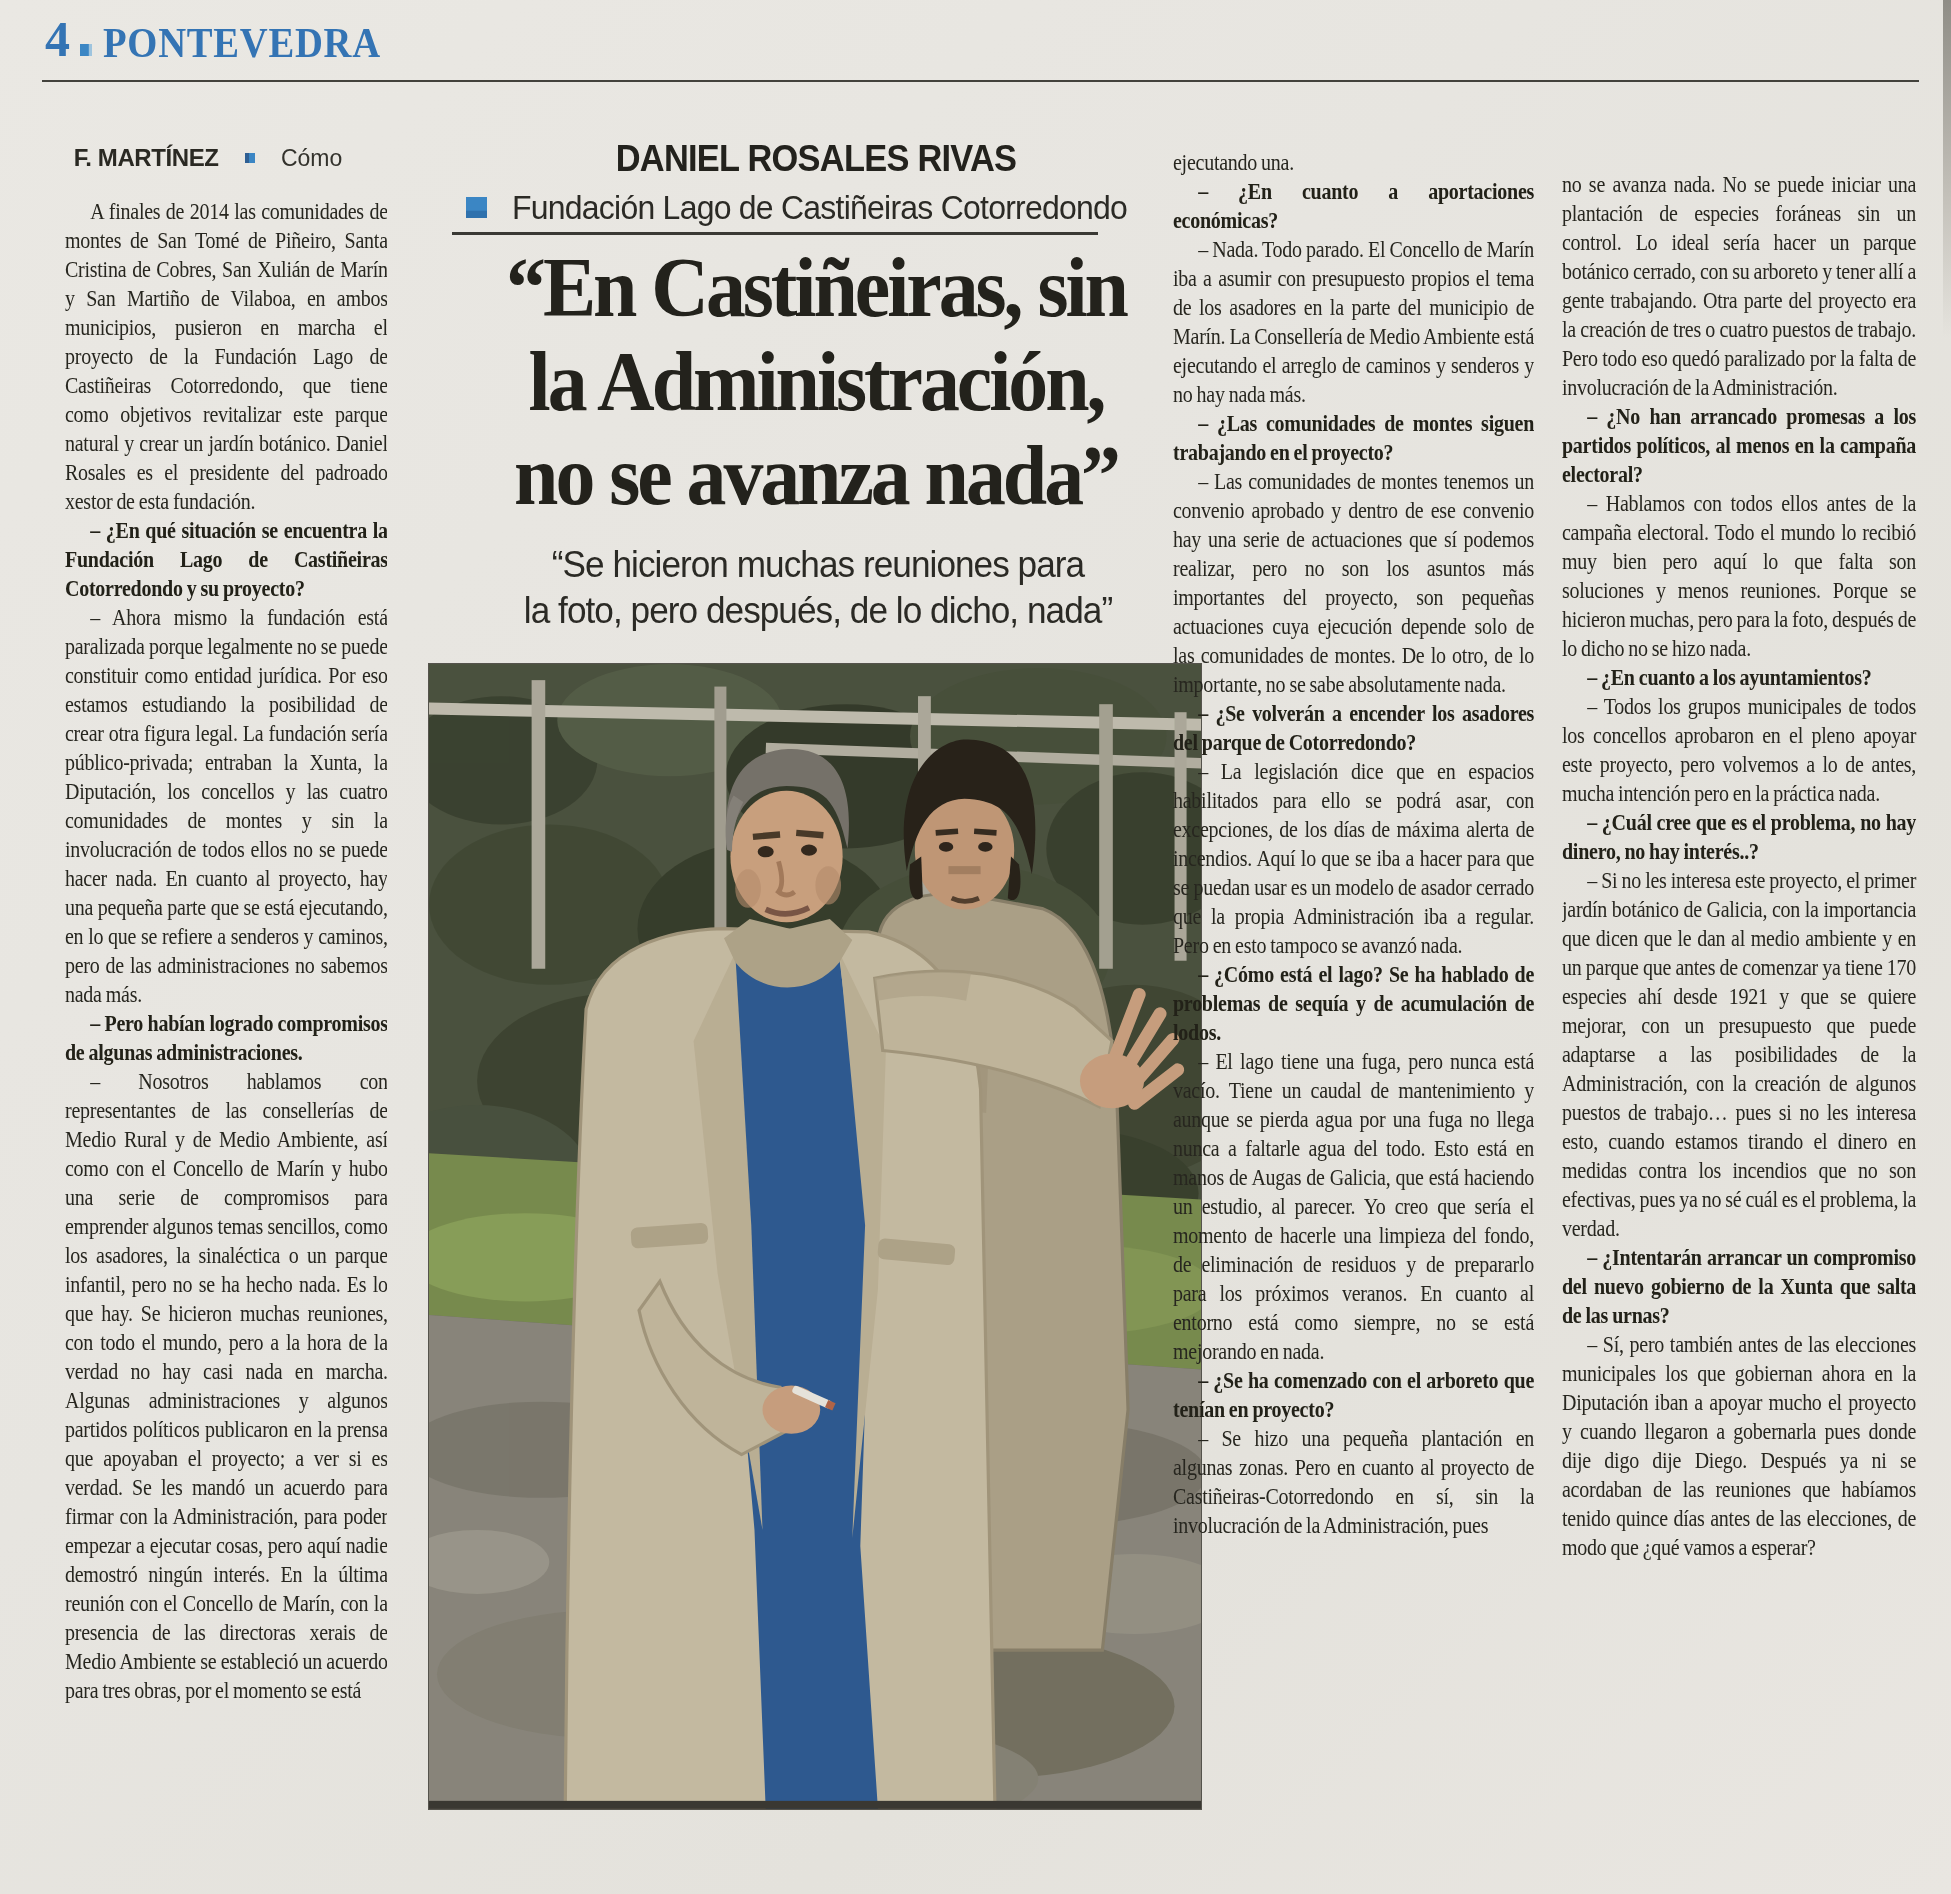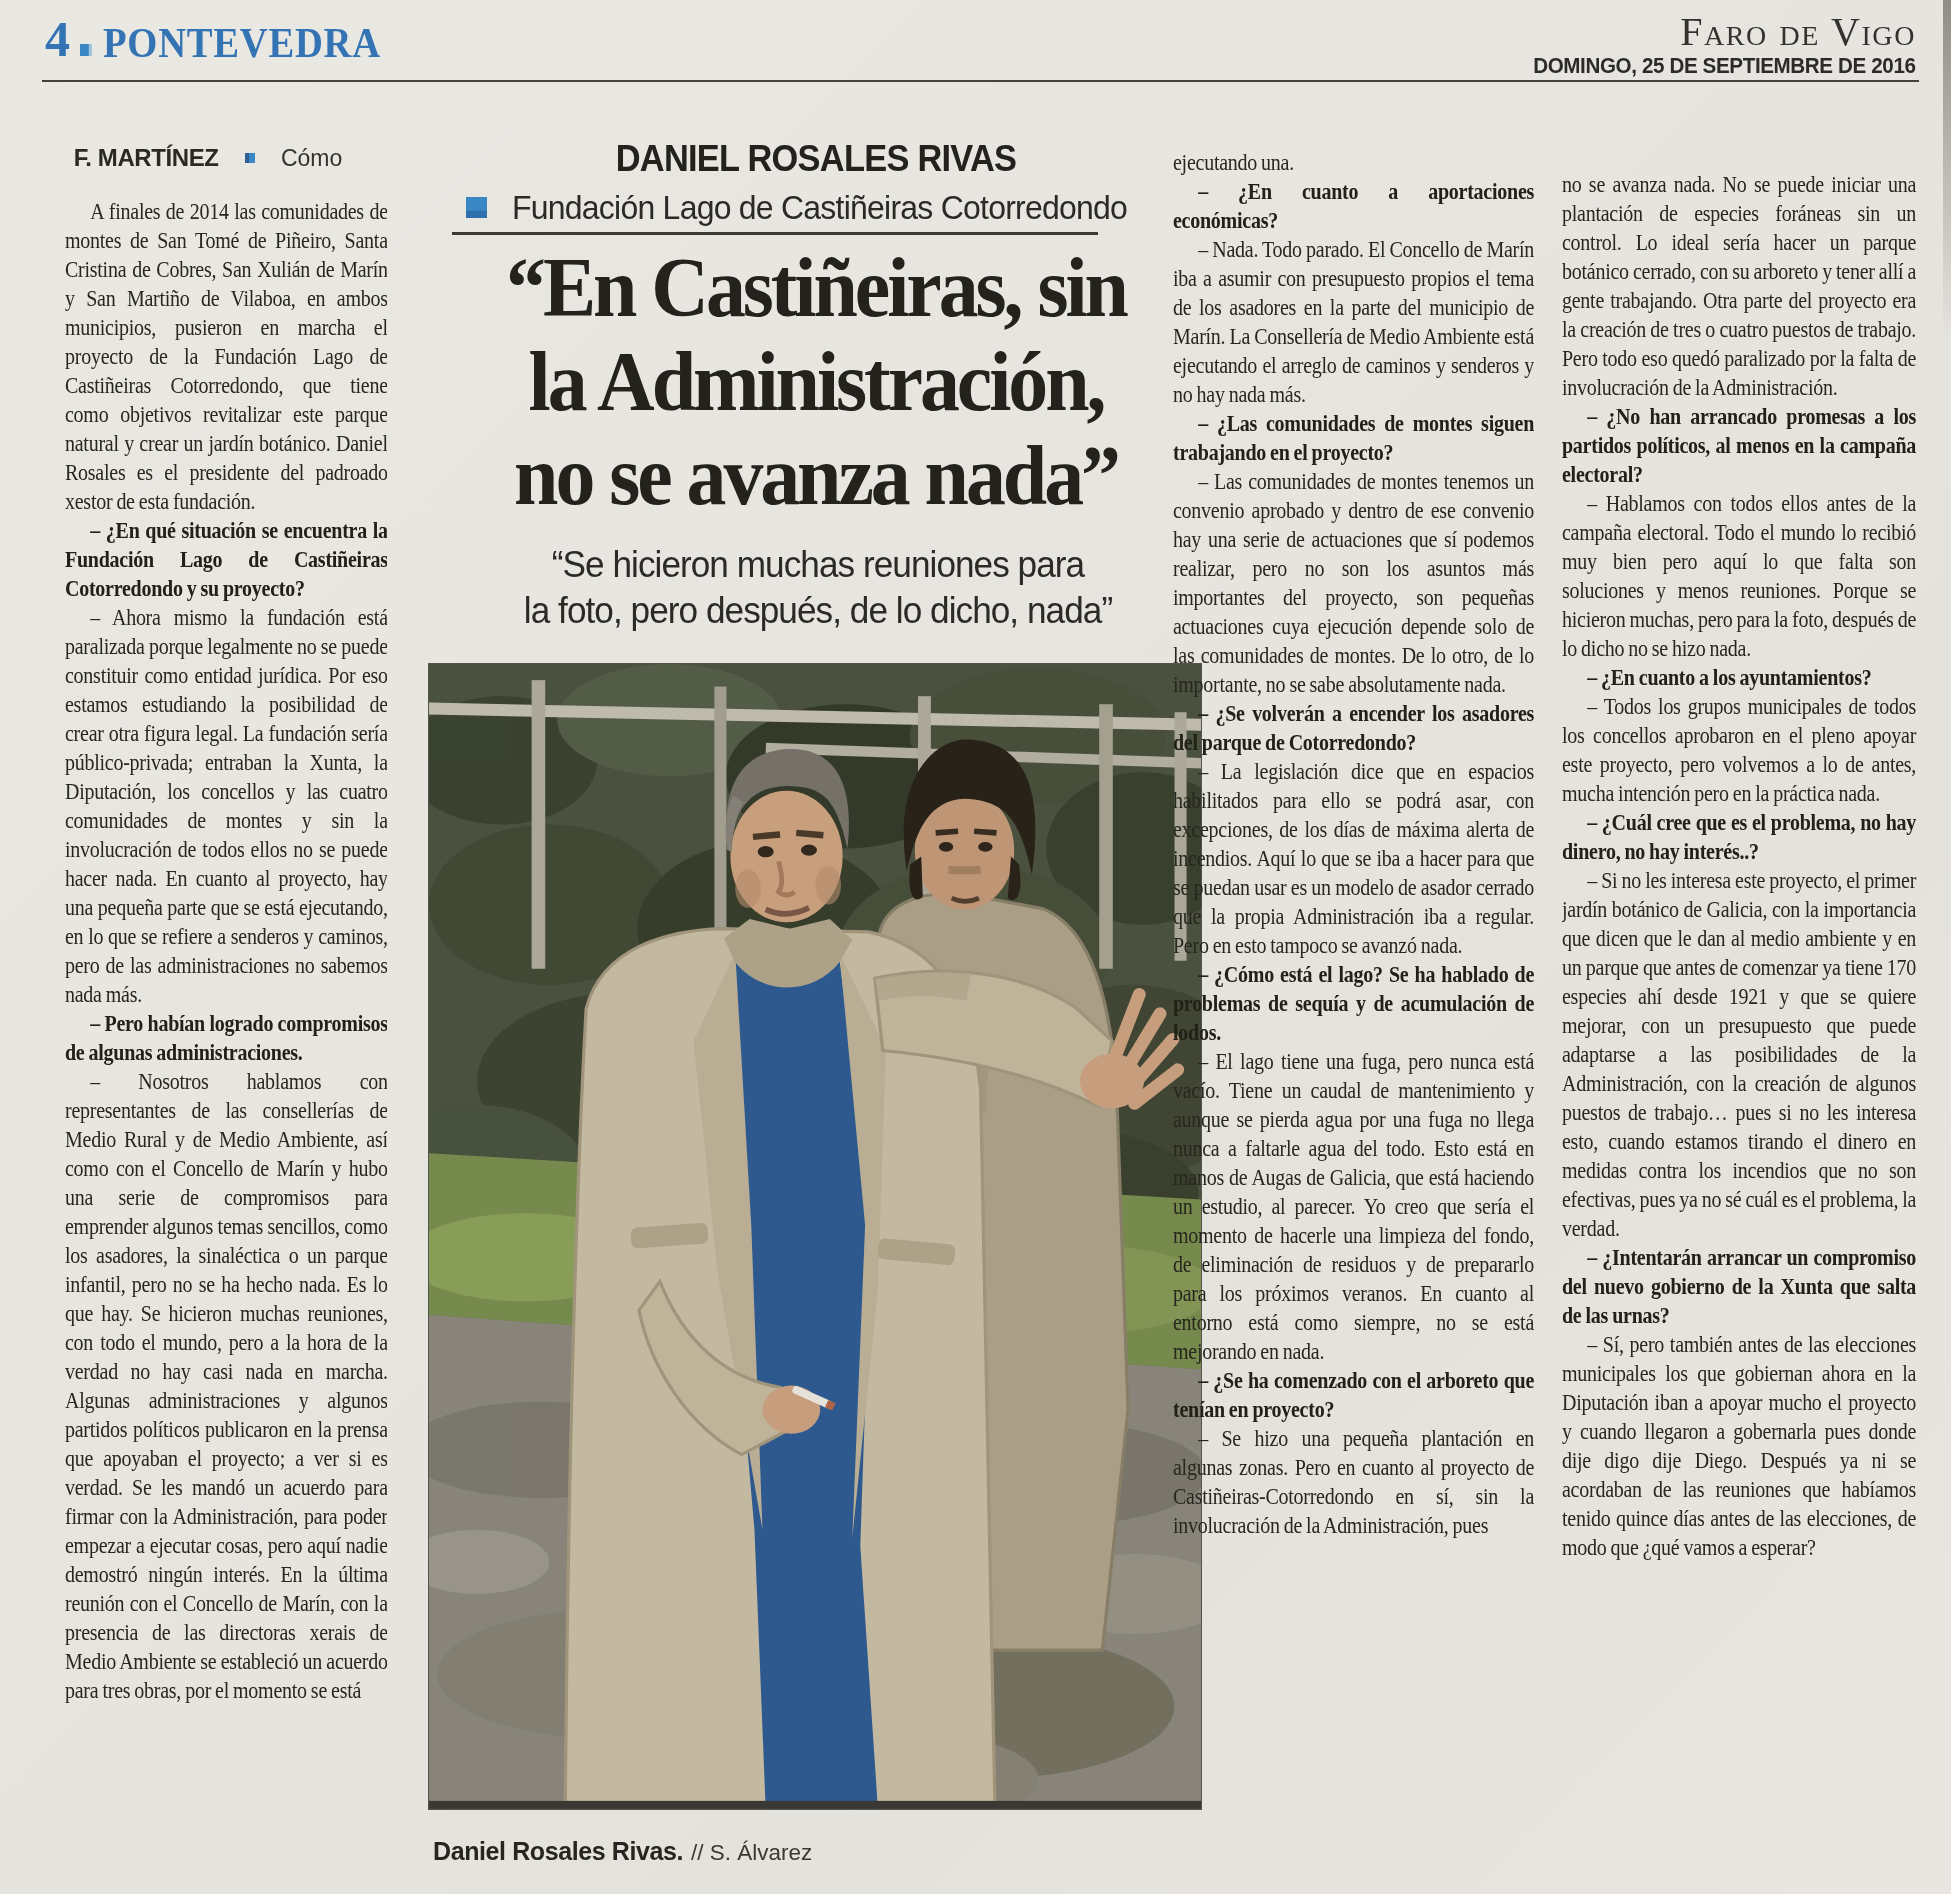--- a/index.html
+++ b/index.html
@@ -57,24 +57,20 @@
 </style>
 </head>
 <body>
 
 <div class="page">
 
   <div class="masthead-left">
     <div class="page-number">4</div>
     <div class="section-square"></div>
     <div class="section-title">PONTEVEDRA</div>
-  </div>
-  <div class="masthead-right">
-    <div class="paper-name">Faro de Vigo</div>
-    <div class="paper-date">DOMINGO, 25 DE SEPTIEMBRE DE 2016</div>
   </div>
   <div class="header-rule"></div>
   <div class="edge-shadow"></div>
 
   <div class="byline">
     <span class="author">F. MARTÍNEZ</span>
     <span class="sq"></span>
     <span class="loc">Cómo</span>
   </div>
 
@@ -209,23 +205,20 @@
         </g>
 
         <path d="M556,392 C600,384 640,382 676,386 L670,420 C634,412 596,412 560,420 Z" fill="#b5aa8e" opacity="0.7"></path>
       </g>
 
       <rect x="0" y="0" width="963" height="1428" fill="#2c2a22" opacity="0.06"></rect>
       <rect x="0" y="1418" width="963" height="10" fill="#3a3832"></rect>
     </svg>
   </div>
 
-  <div class="caption">
-    <span class="cap-name">Daniel Rosales Rivas.</span><span class="cap-credit">// S. Álvarez</span>
-  </div>
 
   <div class="textcol" id="col3">
       <div class="col-inner">
         <p class="para cont" lang="es">ejecutando una.</p>
         <p class="para q" lang="es">– ¿En cuanto a aportaciones económicas?</p>
         <p class="para a" lang="es">– Nada. Todo parado. El Concello de Marín iba a asumir con presupuesto propios el tema de los asadores en la parte del municipio de Marín. La Consellería de Medio Ambiente está ejecutando el arreglo de caminos y senderos y no hay nada más.</p>
         <p class="para q" lang="es">– ¿Las comunidades de montes siguen trabajando en el proyecto?</p>
         <p class="para a" lang="es">– Las comunidades de montes tenemos un convenio aprobado y dentro de ese convenio hay una serie de actuaciones que sí podemos realizar, pero no son los asuntos más importantes del proyecto, son pequeñas actuaciones cuya ejecución depende solo de las comunidades de montes. De lo otro, de lo importante, no se sabe absolutamente nada.</p>
         <p class="para q" lang="es">– ¿Se volverán a encender los asadores del parque de Cotorredondo?</p>
         <p class="para a" lang="es">– La legislación dice que en espacios habilitados para ello se podrá asar, con excepciones, de los días de máxima alerta de incendios. Aquí lo que se iba a hacer para que se puedan usar es un modelo de asador cerrado que la propia Administración iba a regular. Pero en esto tampoco se avanzó nada.</p>

